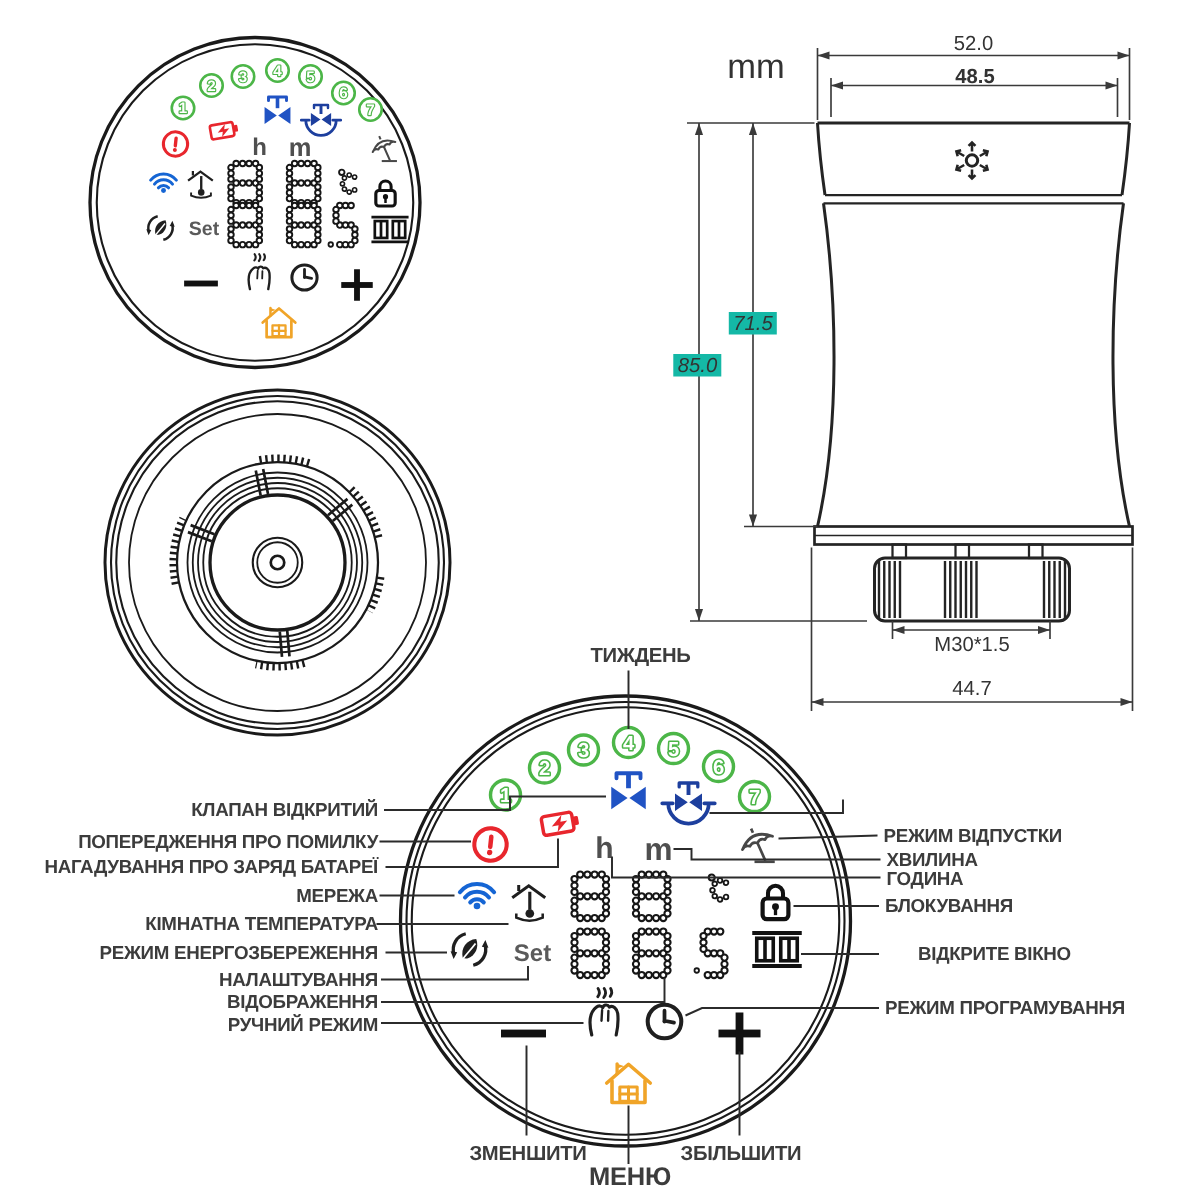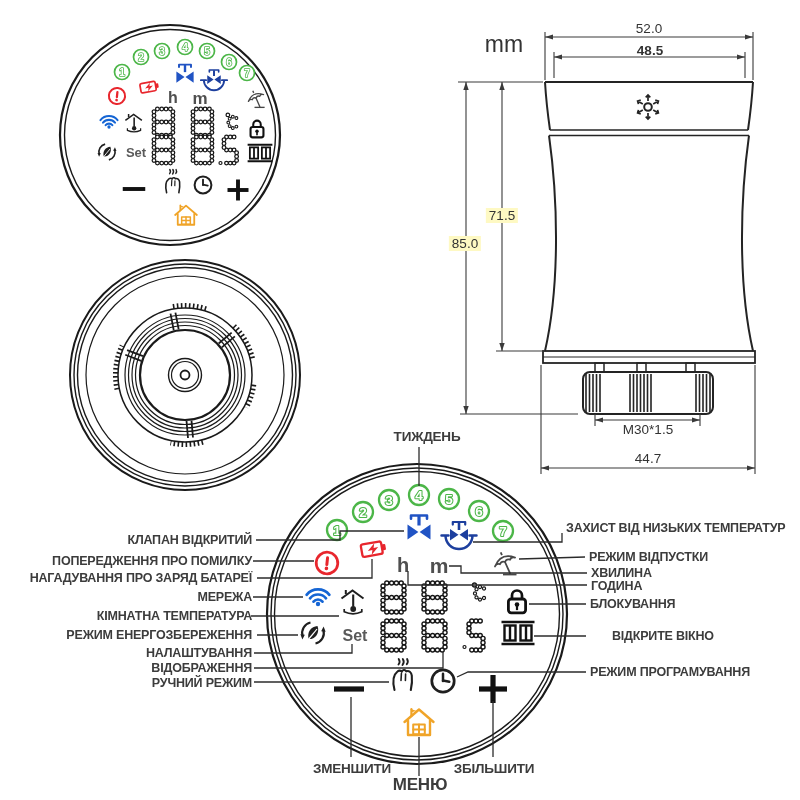--- a/index.html
+++ b/index.html
@@ -4,21 +4,21 @@
 <style>
   html,body{margin:0;padding:0;background:#fff;}
   #canvas{position:relative;width:800px;height:800px;background:#fff;overflow:hidden;
           font-family:"Liberation Sans","DejaVu Sans",sans-serif;}
   #art{position:absolute;left:0;top:0;}
   .lbl{position:absolute;font-size:12.5px;font-weight:bold;color:#3c3c3c;white-space:nowrap;
        letter-spacing:-0.2px;line-height:14px;}
   .lbl-r{text-align:right;}
   .lbl-c{transform:translateX(-50%);}
   .dim{position:absolute;font-size:13.5px;color:#333;white-space:nowrap;transform:translateX(-50%);}
-  .dim-bg{background:#fef9c3;padding:0 3px;}
+  .dim-bg{background:#14b8a6;padding:0 3px;font-style:italic;}
   .units{position:absolute;font-size:23px;color:#333;transform:translateX(-50%);}
   .wk{font:bold 13.5px "Liberation Sans","DejaVu Sans",sans-serif;text-anchor:middle;fill:#fff;
       stroke:#4cb648;stroke-width:2.1px;paint-order:stroke;stroke-linejoin:round;}
   .lcdtxt{font:bold 20px "Liberation Sans","DejaVu Sans",sans-serif;fill:#4f4f4f;text-anchor:middle;}
   .settxt{font:bold 16px "Liberation Sans","DejaVu Sans",sans-serif;fill:#5a5a5a;text-anchor:middle;}
 </style>
 </head>
 <body>
 
 <div id="canvas">
@@ -448,21 +448,20 @@
 <div class="lbl lbl-r" style="right:548px;top:533px;">КЛАПАН ВІДКРИТИЙ</div>
 <div class="lbl lbl-r" style="right:548px;top:554px;">ПОПЕРЕДЖЕННЯ ПРО ПОМИЛКУ</div>
 <div class="lbl lbl-r" style="right:548px;top:571px;">НАГАДУВАННЯ ПРО ЗАРЯД БАТАРЕЇ</div>
 <div class="lbl lbl-r" style="right:548px;top:590px;">МЕРЕЖА</div>
 <div class="lbl lbl-r" style="right:548px;top:609px;">КІМНАТНА ТЕМПЕРАТУРА</div>
 <div class="lbl lbl-r" style="right:548px;top:628px;">РЕЖИМ ЕНЕРГОЗБЕРЕЖЕННЯ</div>
 <div class="lbl lbl-r" style="right:548px;top:646px;">НАЛАШТУВАННЯ</div>
 <div class="lbl lbl-r" style="right:548px;top:661px;">ВІДОБРАЖЕННЯ</div>
 <div class="lbl lbl-r" style="right:548px;top:676px;">РУЧНИЙ РЕЖИМ</div>
 
-<div class="lbl" style="left:566px;top:521px;">ЗАХИСТ ВІД НИЗЬКИХ ТЕМПЕРАТУР</div>
 <div class="lbl" style="left:589px;top:550px;">РЕЖИМ ВІДПУСТКИ</div>
 <div class="lbl" style="left:591px;top:566px;">ХВИЛИНА</div>
 <div class="lbl" style="left:591px;top:579px;">ГОДИНА</div>
 <div class="lbl" style="left:590px;top:597px;">БЛОКУВАННЯ</div>
 <div class="lbl" style="left:590px;top:629px;padding-left:22px;">ВІДКРИТЕ ВІКНО</div>
 <div class="lbl" style="left:590px;top:665px;">РЕЖИМ ПРОГРАМУВАННЯ</div>
 
 <div class="lbl lbl-c" style="left:352px;top:762px;font-size:13.5px;">ЗМЕНШИТИ</div>
 <div class="lbl lbl-c" style="left:420px;top:778px;font-size:17px;">МЕНЮ</div>
 <div class="lbl lbl-c" style="left:494px;top:762px;font-size:13.5px;">ЗБІЛЬШИТИ</div>

